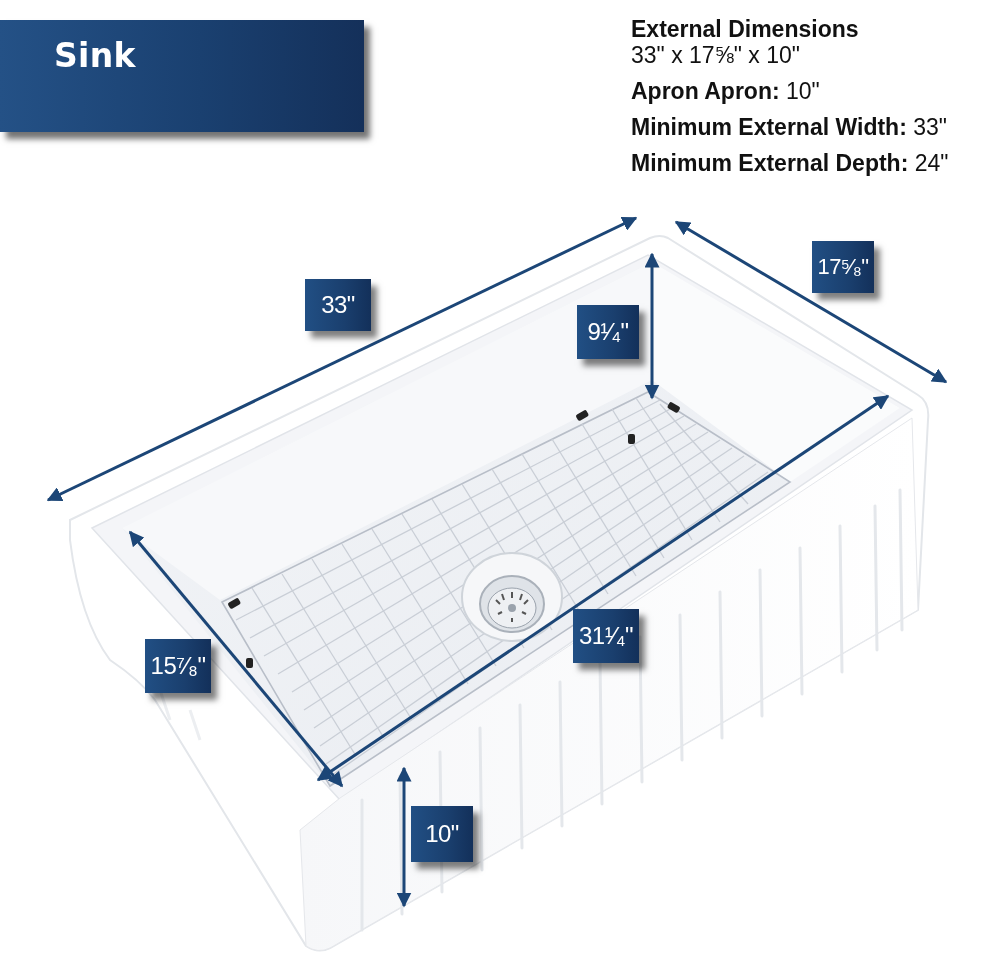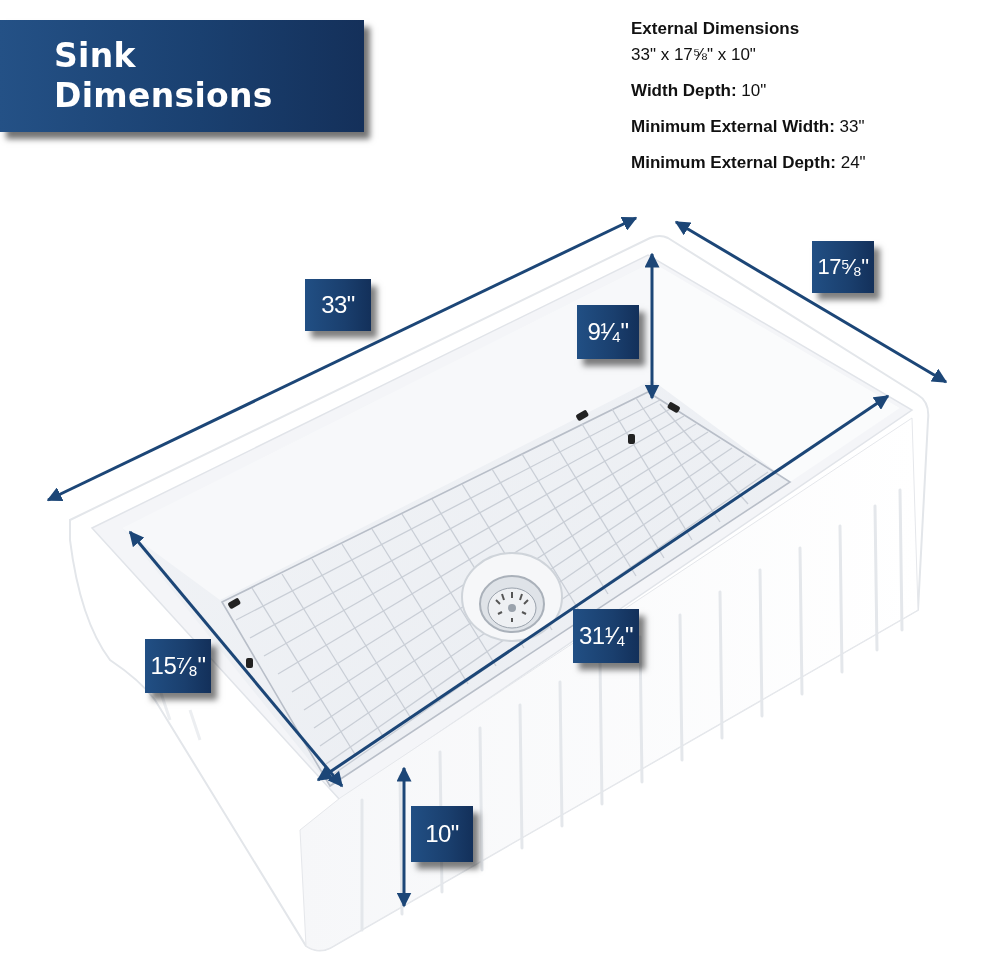--- a/index.html
+++ b/index.html
@@ -7,21 +7,21 @@
   .title-banner {
     position:absolute; left:0; top:20px; width:364px; height:112px;
     background:linear-gradient(90deg,#245186 0%,#1a4070 55%,#14305a 100%);
     box-shadow:6px 7px 6px rgba(0,0,0,0.55);
   }
   .title-text {
     position:absolute; left:54px; top:36px; color:#fff; font-weight:bold;
     font-size:33px; line-height:40px; letter-spacing:0.3px; font-family:"DejaVu Sans", sans-serif;
   }
   .specs { position:absolute; left:631px; top:16px; color:#111; font-family:"Liberation Sans", sans-serif; }
-  .spec-line { font-size:17px; line-height:26px; white-space:nowrap; }
+  .spec-line { font-size:23px; line-height:26px; white-space:nowrap; }
   .spec-line b { font-weight:bold; }
   .spec-gap { height:10px; }
   .badge {
     position:absolute; background:linear-gradient(90deg,#214f84 0%,#1a3f6e 60%,#13305a 100%);
     color:#fff; font-family:"Liberation Sans", sans-serif; font-size:24px; display:flex;
     align-items:center; justify-content:center; box-shadow:6px 7px 6px rgba(0,0,0,0.5);
     letter-spacing:-0.5px;
   }
   svg.sink { position:absolute; left:0; top:0; }
 </style>
@@ -138,28 +138,27 @@
     <line x1="652" y1="254" x2="652" y2="398" marker-start="url(#ah)" marker-end="url(#ah)"></line>
     <line x1="318" y1="780" x2="888" y2="396" marker-start="url(#ah)" marker-end="url(#ah)"></line>
     <line x1="130" y1="532" x2="342" y2="786" marker-start="url(#ah)" marker-end="url(#ah)"></line>
     <line x1="404" y1="768" x2="404" y2="906" marker-start="url(#ah)" marker-end="url(#ah)"></line>
   </g>
 </svg>
 
 <div class="title-banner"></div>
 <div class="title-text">
   <div>Sink</div>
-  <div>Dimensions</div>
 </div>
 
 <div class="specs">
   <div class="spec-line"><b>External Dimensions</b></div>
   <div class="spec-line">33" x 17⅝" x 10"</div>
   <div class="spec-gap"></div>
-  <div class="spec-line"><b>Width Depth:</b> <span>10"</span></div>
+  <div class="spec-line"><b>Apron Apron:</b> <span>10"</span></div>
   <div class="spec-gap"></div>
   <div class="spec-line"><b>Minimum External Width:</b> <span>33"</span></div>
   <div class="spec-gap"></div>
   <div class="spec-line"><b>Minimum External Depth:</b> <span>24"</span></div>
 </div>
 
 <div class="badge" style="left:305px;top:279px;width:66px;height:52px;">33"</div>
 <div class="badge" style="left:812px;top:241px;width:62px;height:52px;font-size:22px;">17⁵⁄₈"</div>
 <div class="badge" style="left:577px;top:305px;width:62px;height:54px;">9¹⁄₄"</div>
 <div class="badge" style="left:573px;top:609px;width:66px;height:54px;">31¹⁄₄"</div>

